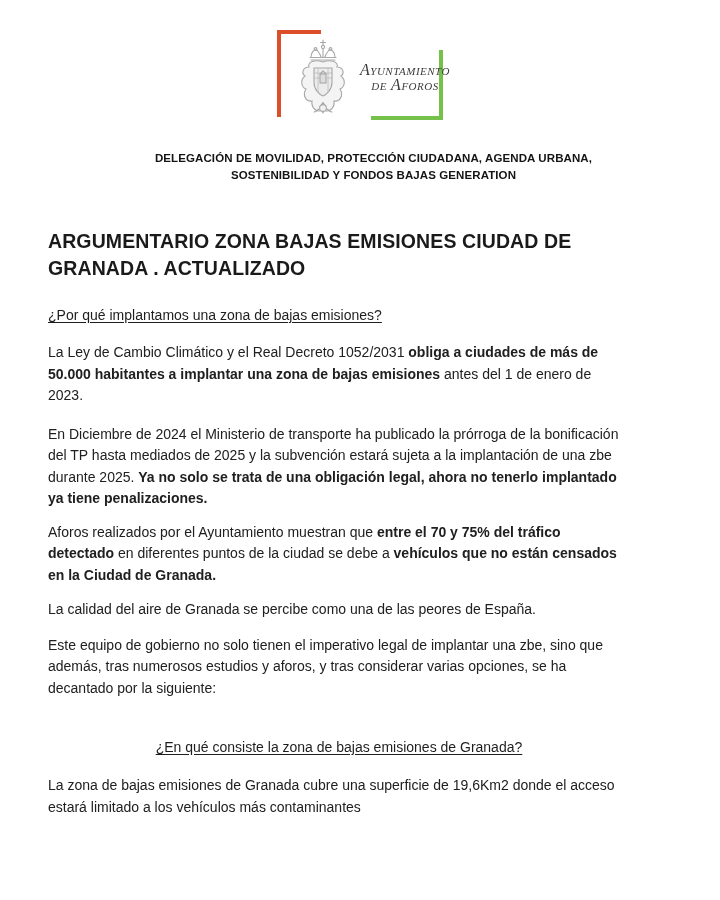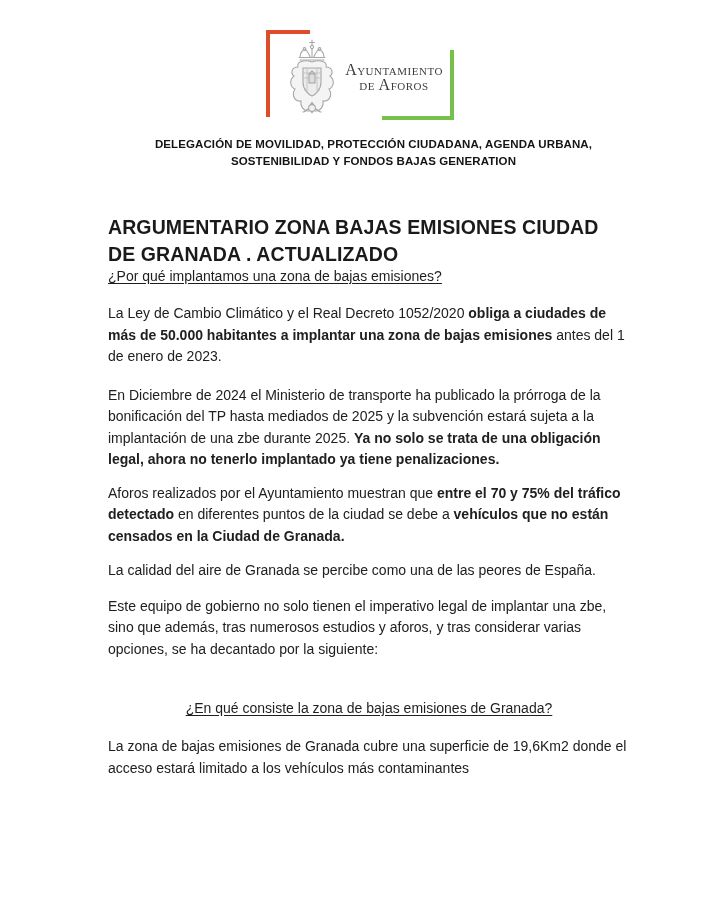--- a/index.html
+++ b/index.html
@@ -1,41 +1,41 @@
 <!DOCTYPE html>
 <html lang="es"><head>
 <meta charset="utf-8">
 <style>
   * { margin:0; padding:0; box-sizing:border-box; }
   html,body { width:720px; height:900px; background:#ffffff; overflow:hidden;
               font-family:"Liberation Sans", sans-serif; color:#1e1e1e; }
   .page { position:relative; width:720px; height:900px; background:#fff; }
 
   
-  .logo { position:relative; width:188px; height:90px; margin:30px auto 0 auto; }
+  .logo { position:relative; width:166px; height:90px; margin:30px auto 0 auto;font-style:italic; }
   .bracket-red { position:absolute; left:0; top:0; width:44px; height:87px;
                  border-left:4px solid #DC4E29; border-top:4px solid #DC4E29; }
   .bracket-green { position:absolute; right:0; bottom:0; width:72px; height:70px;
                    border-right:4px solid #76C14A; border-bottom:4px solid #76C14A; }
   .crest { position:absolute; left:17px; top:8px; }
   .logo-text { position:absolute; left:76px; top:32px; width:104px; text-align:center;
                font-family:"Liberation Serif", serif; font-variant:small-caps;
                color:#3d3d3d; font-size:16px; line-height:15px; letter-spacing:0.5px; }
 
   
-  .delegation { margin-top:16px; text-align:center; font-weight:bold;
+  .delegation { margin-top:30px; text-align:center; font-weight:bold;
                 font-size:11.5px; line-height:17px; color:#141414; letter-spacing:0.1px;padding-left:27px; }
 
   
-  .content { padding:0 90px 0 108px; }
+  .content { padding:0 90px 0 48px; }
   .doc-title { margin-top:44px; font-size:19.5px; font-weight:bold; line-height:27px;
                color:#1a1a1a; letter-spacing:0.1px; }
   .section-heading { font-size:14px; color:#1e1e1e; text-decoration:underline;
                      text-underline-offset:2px; }
-  .hq1 { }
+  .hq1 { margin-top:25px; }
   .hq2 { margin-top:40px;text-align:center; }
   p.body { font-size:14px; line-height:21.5px; color:#202020; }
   .p1 { margin-top:19px; }
   .p2 { margin-top:17px; }
   .p3 { margin-top:12px; }
   .p4 { margin-top:13px; }
   .p5 { margin-top:14px; }
   .p6 { margin-top:20px; }
   .b { font-weight:bold; }
 </style>
@@ -81,21 +81,21 @@
     <div>DELEGACIÓN DE MOVILIDAD, PROTECCIÓN CIUDADANA, AGENDA URBANA,</div>
     <div>SOSTENIBILIDAD Y FONDOS BAJAS GENERATION</div>
   </div>
 
   <div class="content">
 
     <h1 class="doc-title">ARGUMENTARIO ZONA BAJAS EMISIONES CIUDAD DE GRANADA . ACTUALIZADO</h1>
 
     <div class="section-heading hq1">¿Por qué implantamos una zona de bajas emisiones?</div>
 
-    <p class="body p1"><span>La Ley de Cambio Climático y el Real Decreto 1052/2020 </span><span class="b">obliga a ciudades de más de 50.000 habitantes a implantar una zona de bajas emisiones</span><span> antes del 1 de enero de 2023.</span></p>
+    <p class="body p1"><span>La Ley de Cambio Climático y el Real Decreto 1052/2031 </span><span class="b">obliga a ciudades de más de 50.000 habitantes a implantar una zona de bajas emisiones</span><span> antes del 1 de enero de 2023.</span></p>
 
     <p class="body p2"><span>En Diciembre de 2024 el Ministerio de transporte ha publicado la prórroga de la bonificación del TP hasta mediados de 2025 y la subvención estará sujeta a la implantación de una zbe durante 2025. </span><span class="b">Ya no solo se trata de una obligación legal, ahora no tenerlo implantado ya tiene penalizaciones.</span></p>
 
     <p class="body p3"><span>Aforos realizados por el Ayuntamiento muestran que </span><span class="b">entre el 70 y 75% del tráfico detectado</span><span> en diferentes puntos de la ciudad se debe a </span><span class="b">vehículos que no están censados en la Ciudad de Granada.</span></p>
 
     <p class="body p4">La calidad del aire de Granada se percibe como una de las peores de España.</p>
 
     <p class="body p5">Este equipo de gobierno no solo tienen el imperativo legal de implantar una zbe, sino que además, tras numerosos estudios y aforos, y tras considerar varias opciones, se ha decantado por la siguiente:</p>
 
     <div class="section-heading hq2">¿En qué consiste la zona de bajas emisiones de Granada?</div>

